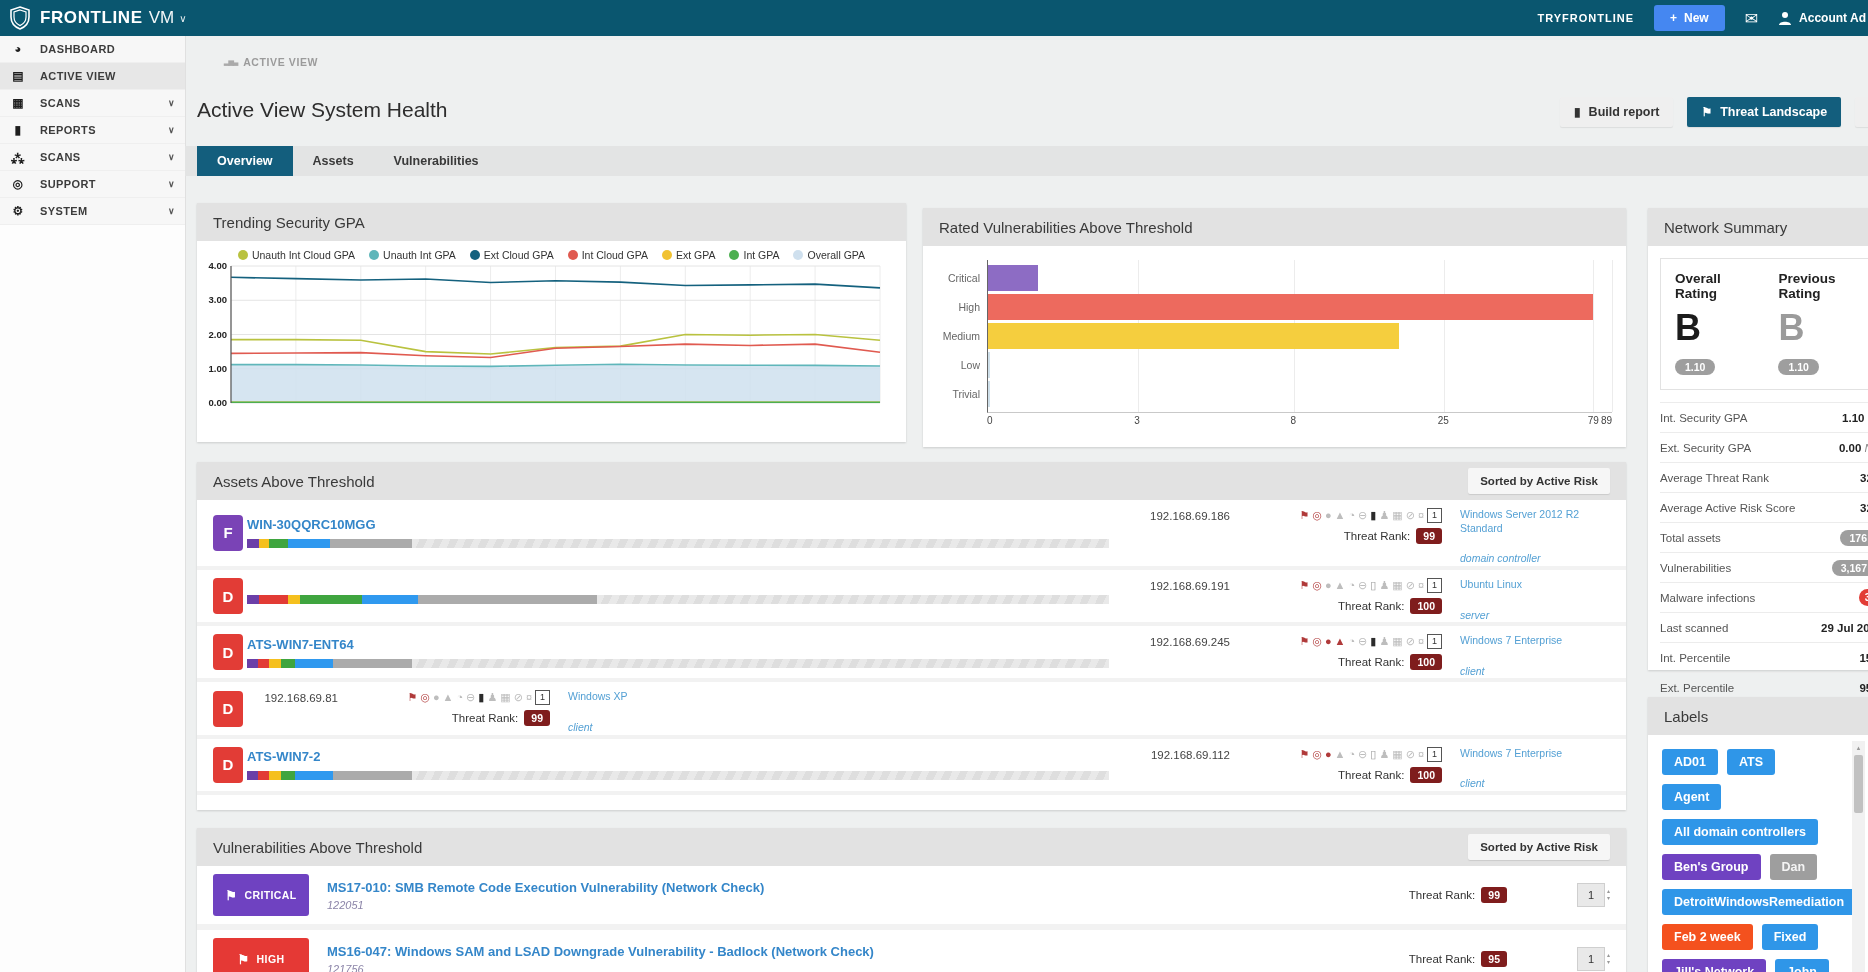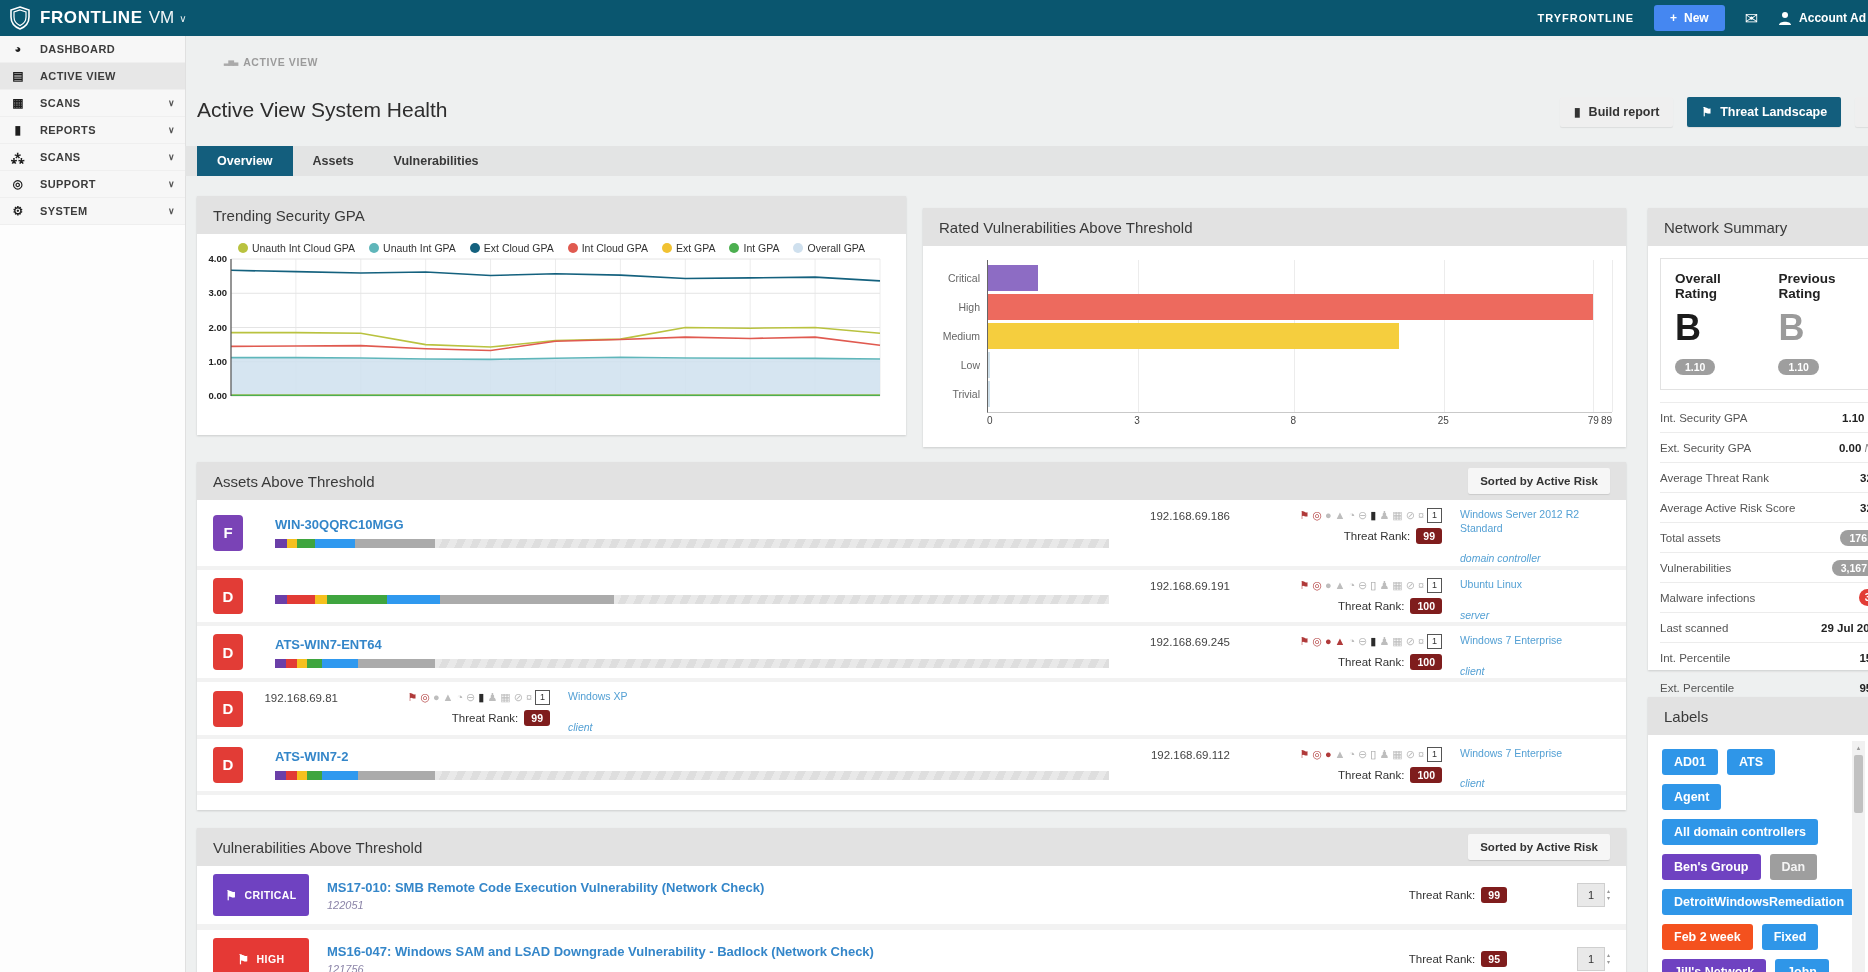--- a/index.html
+++ b/index.html
@@ -45,21 +45,21 @@
        font-weight:bold;color:#3a3a3a;cursor:pointer;}
   .tab.active{background:#135e7d;color:#fff;}
   
   .panel{position:absolute;background:#fff;box-shadow:0 1px 2px rgba(0,0,0,.15);}
   .panel-h{height:38px;background:#e2e2e2;display:flex;align-items:center;padding:0 16px;
            font-size:15px;color:#3a3a3a;}
   .sorted-btn{margin-left:auto;background:#f6f6f6;height:26px;display:flex;align-items:center;
               padding:0 12px;font-size:11.5px;font-weight:bold;color:#333;border-radius:2px;
               cursor:pointer;box-shadow:0 1px 1px rgba(0,0,0,.1);}
   
-  #trending{left:197px;top:196px;width:709px;height:239px;}
+  #trending{left:197px;top:203px;width:709px;height:239px;}
   .legend{display:flex;justify-content:center;gap:14px;margin-top:8px;font-size:10.5px;color:#333;}
   .legend span.dot{width:10px;height:10px;border-radius:50%;display:inline-block;margin-right:4px;vertical-align:-1px;}
   .xlabels{position:relative;height:14px;margin:0 6px 0 34px;font-size:9.5px;color:#555;}
   .xlabels span{position:absolute;transform:translateX(-50%);white-space:nowrap;}
   .xlabels span:first-child{transform:none;font-weight:bold;color:#222;}
   .xlabels span:last-child{transform:translateX(-100%);font-weight:bold;color:#222;}
   
   #rated{left:923px;top:208px;width:703px;height:239px;}
   .barplot{position:relative;height:152px;margin:14px 14px 0 64px;border-left:1px solid #666;
            border-bottom:1px solid #c9c9c9;background:#fff;}
@@ -86,21 +86,21 @@
   .ns-row .val i{font-weight:normal;color:#888;}
   .gray-pill{background:#9e9e9e;color:#fff;border-radius:9px;padding:2px 9px;font-size:10.5px;font-weight:bold;}
   .red-dot{background:#e23c36;color:#fff;border-radius:50%;width:17px;height:17px;display:inline-flex;
            align-items:center;justify-content:center;font-size:10px;font-weight:bold;}
   
   #assets{left:197px;top:462px;width:1429px;height:348px;}
   .asset-row{min-height:52px;display:flex;align-items:center;padding:0 16px;background:#fff;
              border-bottom:4px solid #f2f2f2;}
   .grade-badge{width:30px;height:36px;border-radius:4px;display:flex;align-items:center;
                justify-content:center;color:#fff;font-size:15px;font-weight:bold;flex:none;}
-  .a-main{flex:1;margin-left:32px;padding-right:26px;min-width:0;}
+  .a-main{flex:1;margin-left:4px;padding-right:26px;min-width:0;}
   .a-name{font-size:13px;font-weight:bold;color:#3486c9;cursor:pointer;}
   .segbar{display:flex;height:9px;margin-top:7px;width:100%;}
   .segbar div{height:9px;}
   .seg-rest{flex:1;background:repeating-linear-gradient(115deg,#e9e9e9 0 7px,#dedede 7px 14px);}
   .a-ip{width:95px;flex:none;font-size:11.5px;color:#444;text-align:right;align-self:flex-start;margin-top:10px;}
   .a-cluster{width:190px;flex:none;display:flex;flex-direction:column;align-items:flex-end;
              gap:5px;margin-left:22px;align-self:flex-start;margin-top:8px;}
   .icon-row{display:flex;gap:3px;font-size:11px;line-height:1;align-items:center;}
   .ic-red{color:#b03a3a;} .ic-gray{color:#bdbdbd;} .ic-dark{color:#2b2b2b;} .ic-outline{color:#9a9a9a;}
   .cnt-box{border:1px solid #555;width:13px;height:13px;display:inline-flex;align-items:center;

